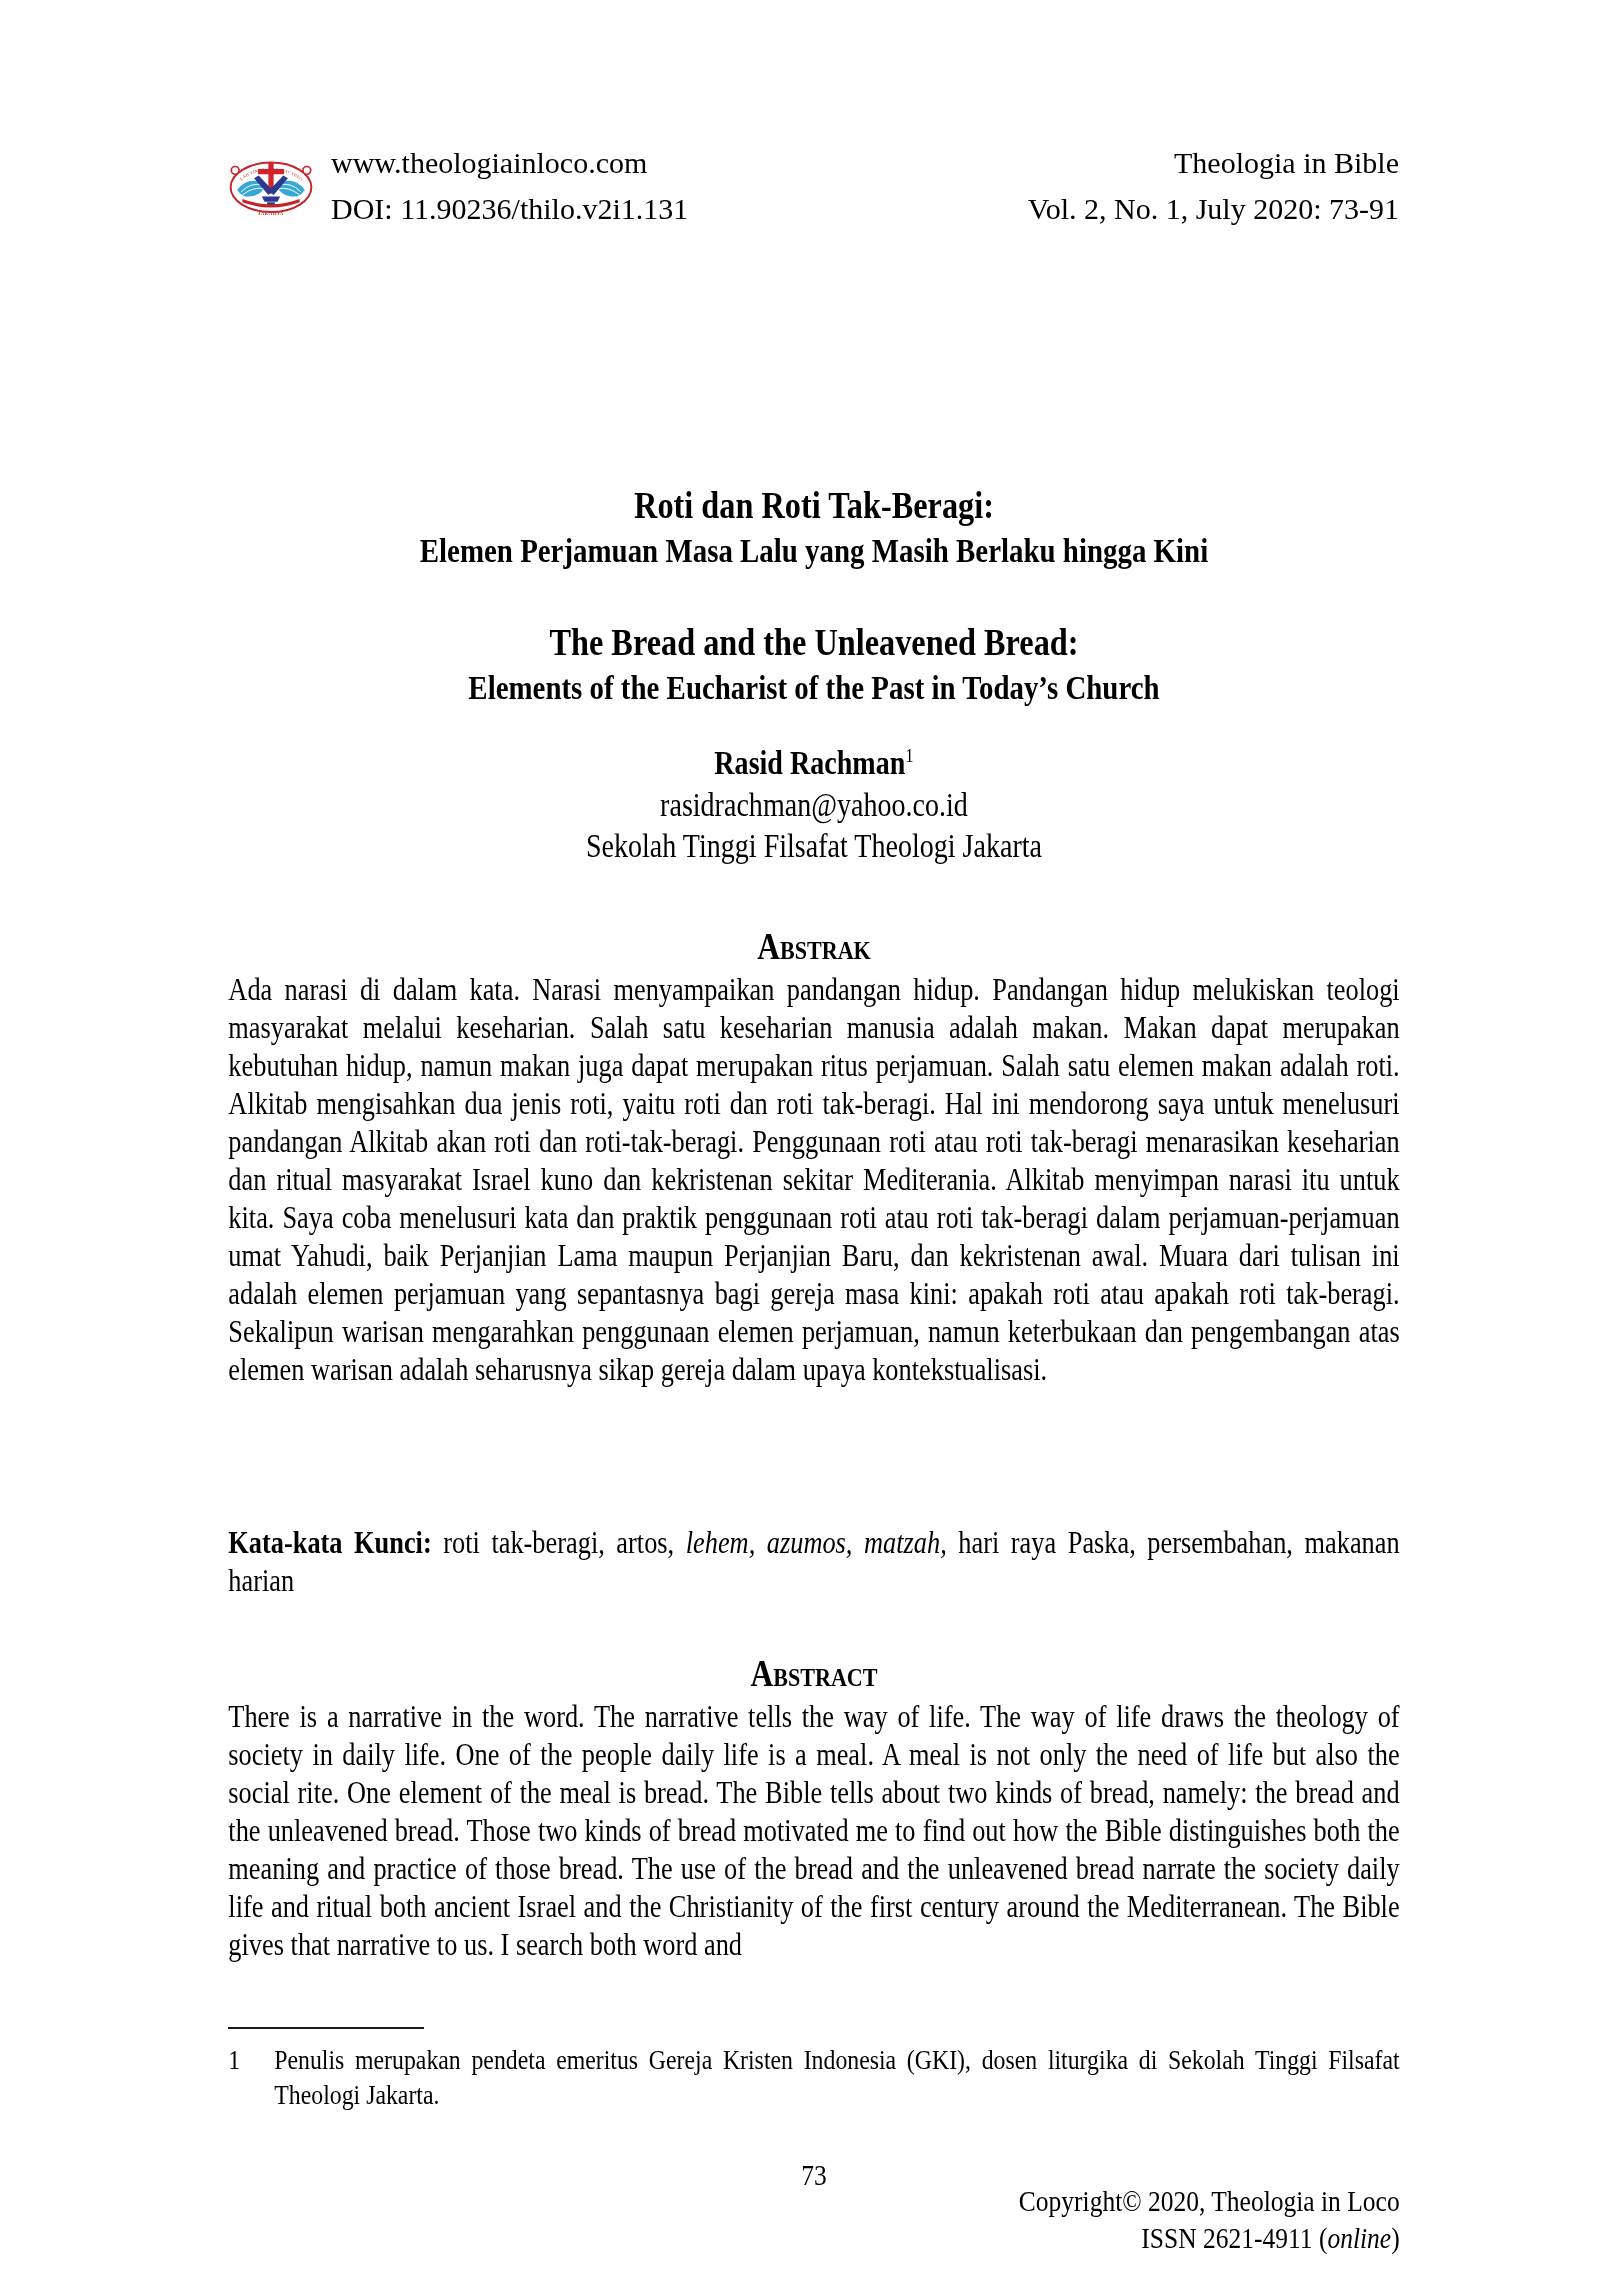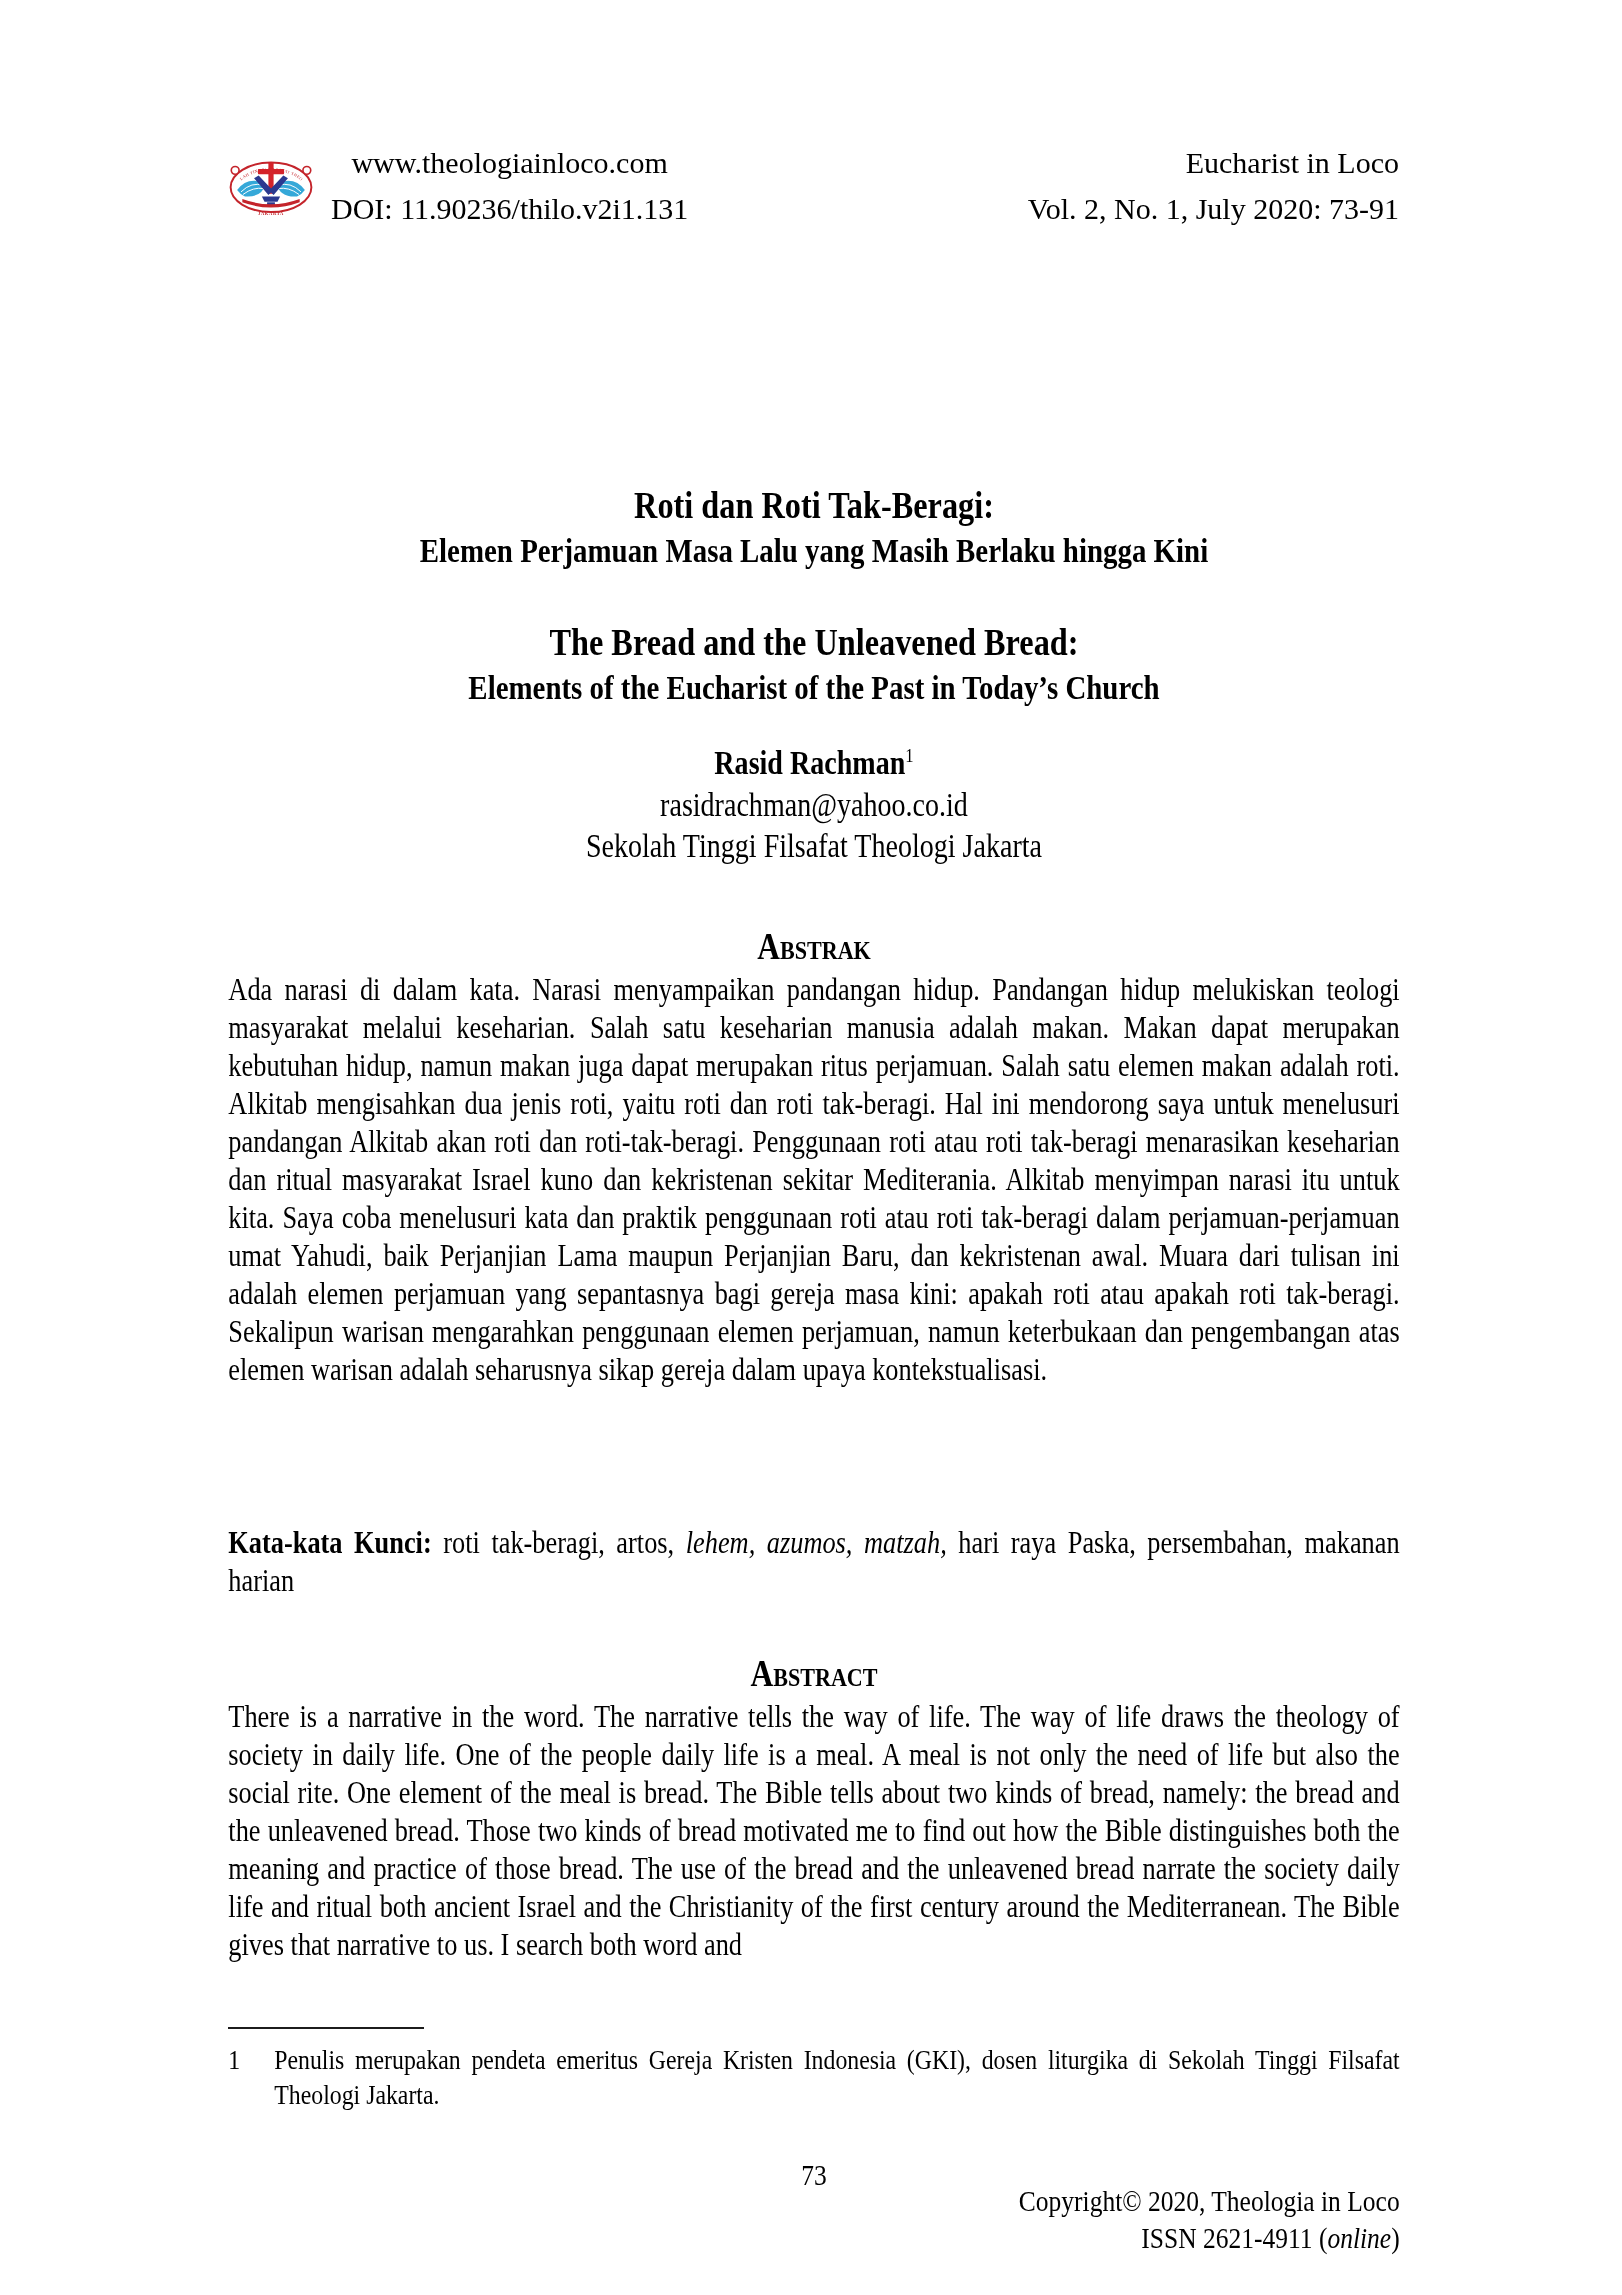--- a/index.html
+++ b/index.html
@@ -18,21 +18,21 @@
   }
   
   .wide{
     width:1378px;
     margin-left:-103px;
     transform:scaleX(0.85);
     transform-origin:center top;
   }
   
   .hdr{display:flex;align-items:center;height:97px;}
-  .hdr-left-text{margin-left:17px;font-size:30px;line-height:46px;text-align:center;}
+  .hdr-left-text{margin-left:17px;font-size:30px;line-height:46px;}
   .hdr-right{margin-left:auto;text-align:right;font-size:30px;line-height:46px;}
   
   .title-main{font-size:38px;line-height:48px;font-weight:bold;text-align:center;}
   .title-sub{font-size:34px;line-height:43px;font-weight:bold;text-align:center;}
   .t-id{margin-top:247px;}
   .t-en{margin-top:46px;}
   
   .byline-block{margin-top:33px;text-align:center;}
   .byline-name{font-size:33px;line-height:43px;font-weight:bold;}
   .byline-name sup{font-size:19.6px;vertical-align:super;line-height:0;font-weight:normal;}
@@ -99,21 +99,21 @@
           <rect x="60" y="71" width="12" height="5"></rect>
         </g>
         <path d="M22 66 Q66 82 110 66 L110 71 Q66 87 22 71 Z" fill="#c4242b"></path>
         <text x="66" y="90" text-anchor="middle" font-size="7" font-weight="bold" letter-spacing="1" fill="#c4242b">JAKARTA</text>
       </svg>
       <div class="hdr-left-text">
         <div>www.theologiainloco.com</div>
         <div>DOI: 11.90236/thilo.v2i1.131</div>
       </div>
       <div class="hdr-right">
-        <div>Eucharist in Loco</div>
+        <div>Theologia in Bible</div>
         <div>Vol. 2, No. 1, July 2020: 73-91</div>
       </div>
     </div>
 
     <div class="wide t-id">
       <div class="title-main">Roti dan Roti Tak-Beragi:</div>
       <div class="title-sub">Elemen Perjamuan Masa Lalu yang Masih Berlaku hingga Kini</div>
     </div>
 
     <div class="wide t-en">

